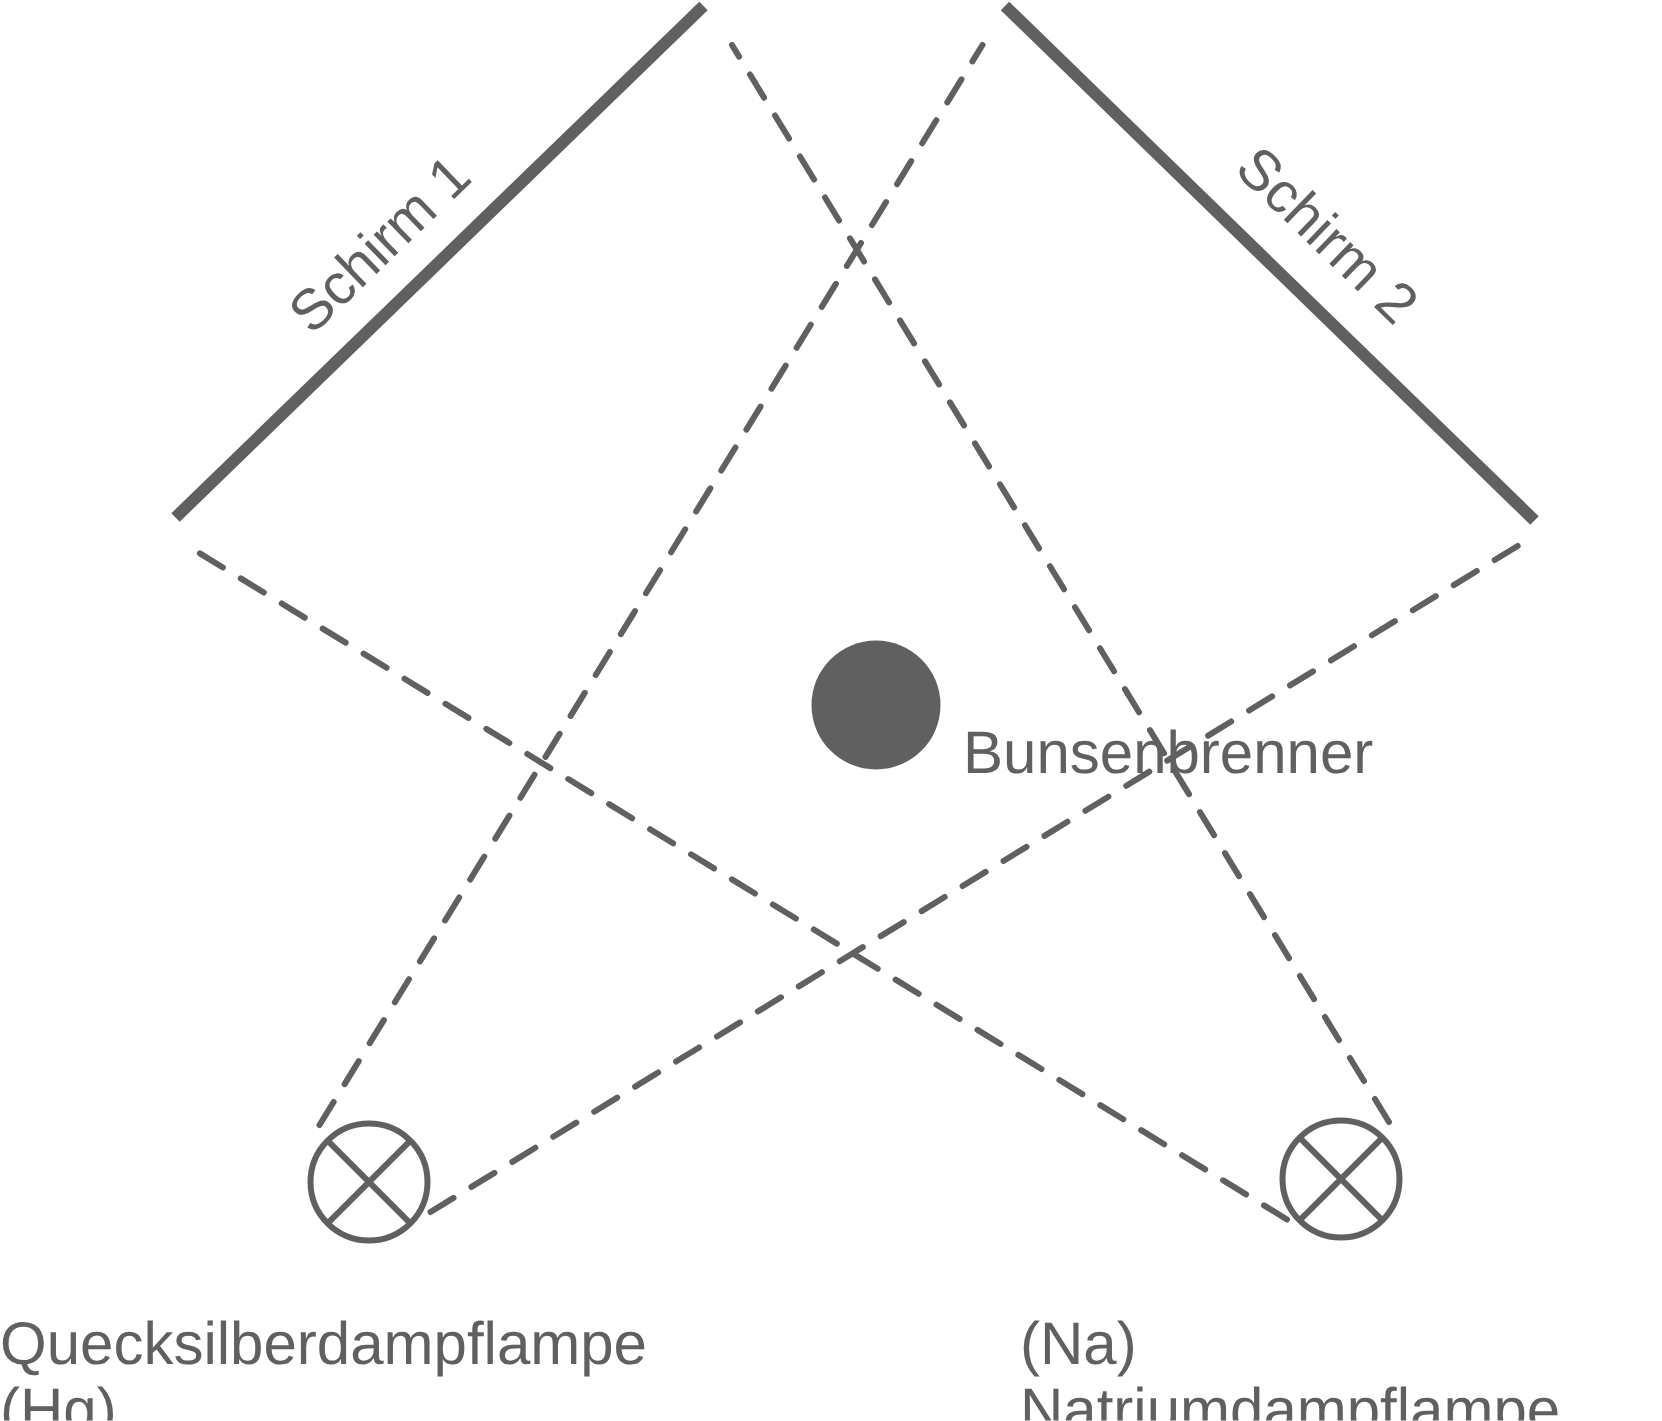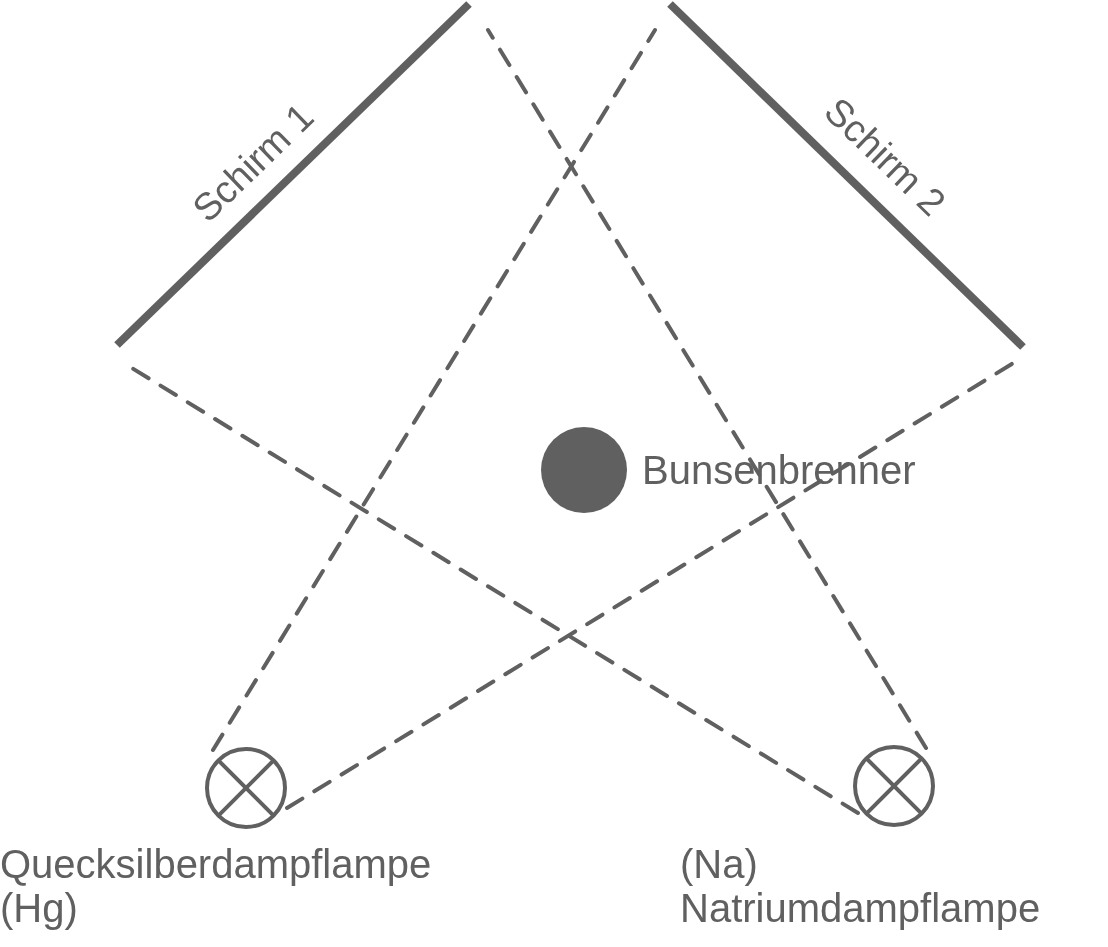--- a/index.html
+++ b/index.html
@@ -1,19 +1,19 @@
 <!DOCTYPE html>
 <html><head>
   <meta charset="utf-8">
   <style>
     html, body { margin: 0; padding: 0; background: #ffffff; }
     body { width: 1108px; height: 947px; position: relative; overflow: hidden;
            font-family: "Liberation Sans", "DejaVu Sans", sans-serif; color: #606060; }
     svg { position: absolute; left: 0; top: 0; }
-    .lbl { position: absolute; font-size: 40px; line-height: 1.1; color: #606060; white-space: nowrap; }
+    .lbl { position: absolute; font-size: 40px; line-height: 1.1; color: #606060; white-space: nowrap; margin-top: 32px; }
     .center { text-align: left; }
   </style>
 </head>
 <body>
 
 <svg width="1108" height="947" viewBox="0 0 1108 947">
 
   <g stroke="#606060" stroke-width="4" stroke-dasharray="18 14" stroke-linecap="round" fill="none">
     <line x1="213" y1="750" x2="655" y2="30"></line>
     <line x1="287" y1="808" x2="1015" y2="362"></line>

